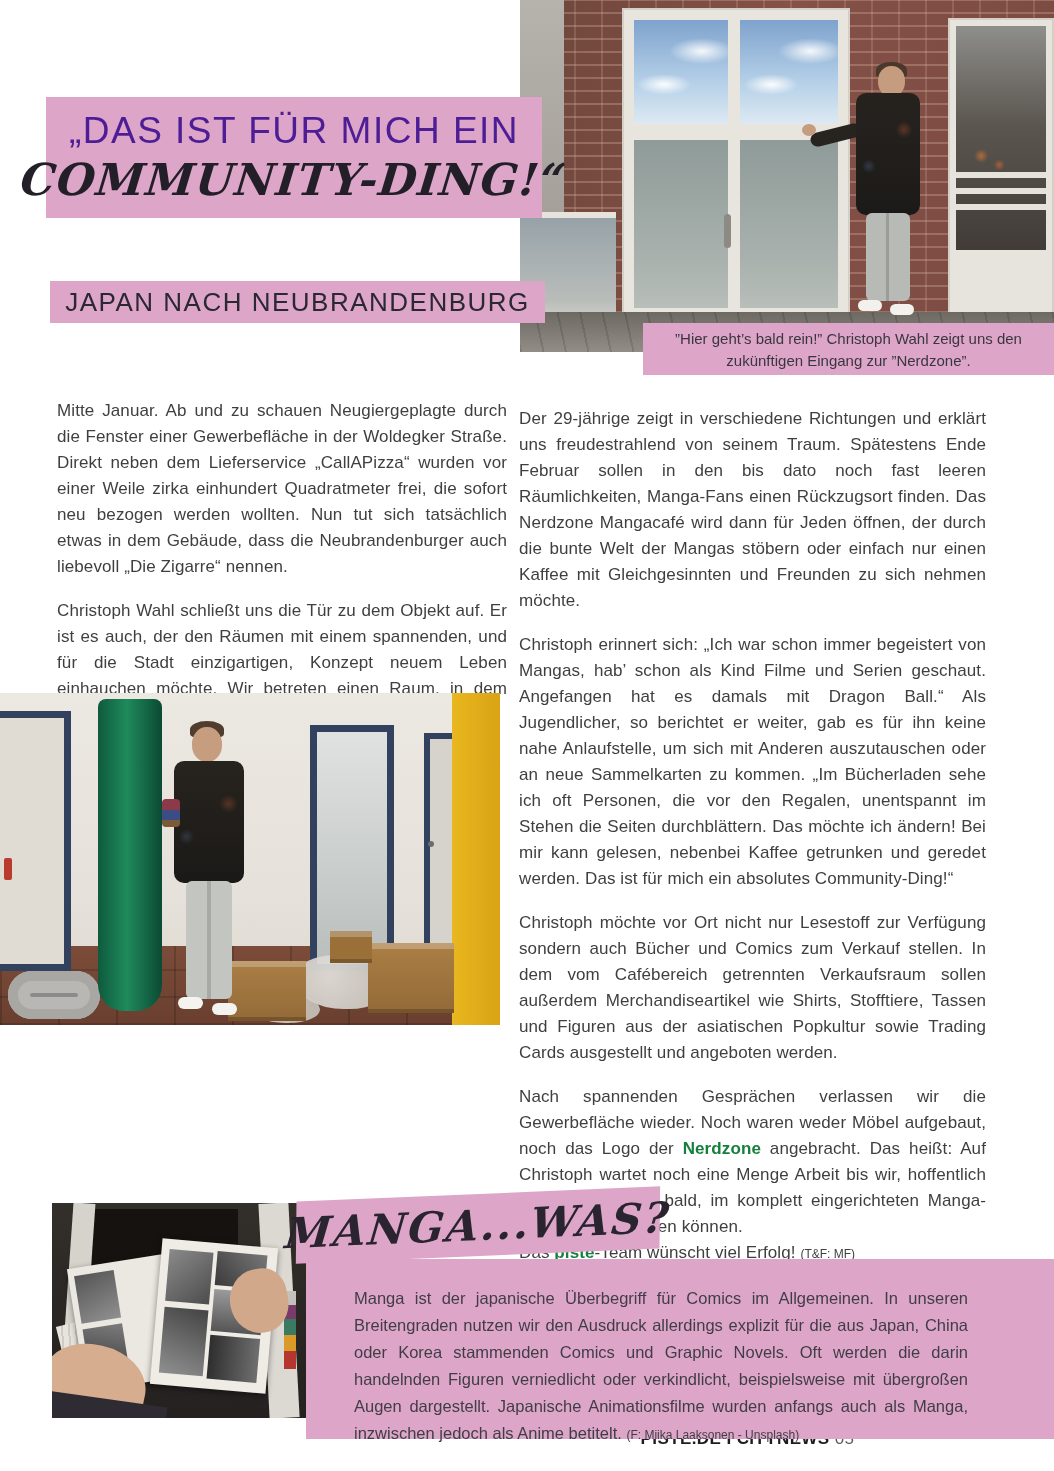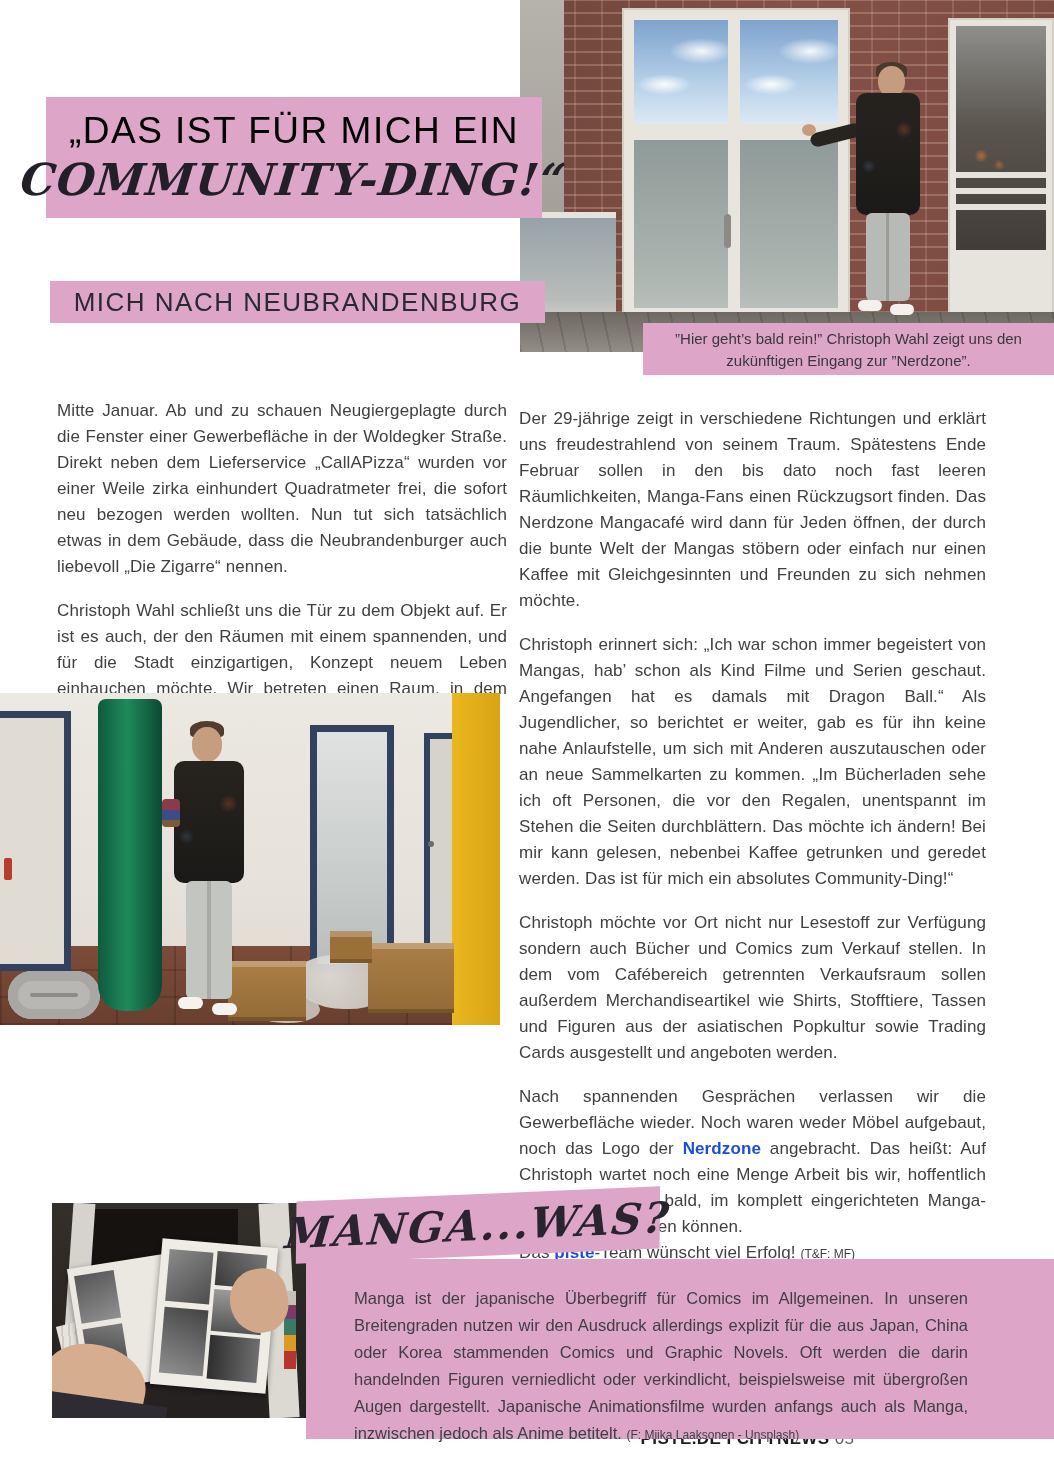--- a/index.html
+++ b/index.html
@@ -55,21 +55,21 @@
   .hp-arm{position:absolute;left:-32px;top:62px;width:52px;height:14px;background:#27241f;border-radius:8px;transform:rotate(-14deg);}
   .hp-hand{position:absolute;left:-40px;top:58px;width:14px;height:12px;background:#c69c7e;border-radius:50%;}
   .hp-legs{position:absolute;left:24px;top:147px;width:44px;height:88px;
       background:linear-gradient(90deg,#b7bab5 0 20px, #9a9d98 20px 23px, #b7bab5 23px 44px);border-radius:6px;}
   .hp-shoe{position:absolute;width:24px;height:11px;background:#f2f1ee;border-radius:6px;}
   .hp-shoe.l{left:16px;top:234px;} .hp-shoe.r{left:48px;top:238px;}
 
   
   .headline-box{position:absolute;left:46px;top:97px;width:496px;height:121px;z-index:3;
       display:flex;flex-direction:column;align-items:center;justify-content:center;}
-  .headline-l1{font-size:37px;letter-spacing:1.5px;color:#000000;white-space:nowrap;}
+  .headline-l1{font-size:37px;letter-spacing:1.5px;color:#4c1d95;white-space:nowrap;}
   .headline-l2{font-family:"DejaVu Serif", serif;font-style:italic;font-weight:bold;font-size:44px;
       letter-spacing:1px;color:#231f28;transform:skewX(-6deg);margin-top:2px;white-space:nowrap;}
   .subtitle-box{position:absolute;z-index:3;display:flex;align-items:center;justify-content:center;}
   .subtitle-box.s1{left:78px;top:236px;width:434px;height:46px;}
   .subtitle-box.s2{left:50px;top:281px;width:495px;height:42px;}
   .subtitle-text{font-size:26px;letter-spacing:1.5px;color:#2b2733;white-space:nowrap;}
 
   
   .hero-caption{position:absolute;left:643px;top:323px;width:411px;height:52px;z-index:4;
       display:flex;flex-direction:column;justify-content:center;gap:1px;
@@ -77,21 +77,21 @@
 
   
   .col{position:absolute;top:398px;}
   .col-left{left:57px;width:450px;}
   .col-right{left:519px;width:467px;margin-top:8px;}
   .col p{margin:0 0 18px 0;font-size:17px;line-height:26px;text-align:justify;letter-spacing:.1px;}
   .col p:last-child{margin-bottom:0;}
   .left-continued{position:absolute;left:57px;top:1080px;width:450px;}
   .left-continued p{margin:0;font-size:17px;line-height:26px;text-align:justify;letter-spacing:.1px;}
   .fineprint{font-size:12px;letter-spacing:0;}
-  b{color:#1d4ed8;}
+  b{color:#15803d;}
 
   
   .room-photo{position:absolute;left:0;top:693px;width:500px;height:332px;overflow:hidden;z-index:1;
       background:linear-gradient(180deg,#ece8e2 0%, #e6e1da 60%, #ddd7cf 100%);}
   .rp-floor{position:absolute;left:0;top:253px;width:500px;height:79px;
       background:
         repeating-linear-gradient(90deg, rgba(0,0,0,.16) 0 2px, transparent 2px 58px),
         repeating-linear-gradient(0deg, rgba(0,0,0,.14) 0 2px, transparent 2px 27px),
         linear-gradient(180deg,#7b4c39,#6a3f2f);}
   .rp-door-left{position:absolute;left:0;top:18px;width:64px;height:246px;background:#e0dbd3;border:7px solid #31415e;border-left:none;}
@@ -193,21 +193,21 @@
       <div class="hp-shoe l"></div>
       <div class="hp-shoe r"></div>
     </div>
   </div>
 
   <div class="headline-box pink">
     <div class="headline-l1">„DAS IST FÜR MICH EIN</div>
     <div class="headline-l2">COMMUNITY-DING!“</div>
   </div>
   <div class="subtitle-box s2 pink">
-    <div class="subtitle-text">MICH NACH NEUBRANDENBURG</div>
+    <div class="subtitle-text">JAPAN NACH NEUBRANDENBURG</div>
   </div>
 
   <div class="hero-caption pink">
     <div>”Hier geht’s bald rein!” Christoph Wahl zeigt uns den</div>
     <div>zukünftigen Eingang zur ”Nerdzone”.</div>
   </div>
 
   <div class="col col-left">
     <p>Mitte Januar. Ab und zu schauen Neugiergeplagte durch die Fenster einer Gewerbefläche in der Woldegker Straße. Direkt neben dem Lieferservice „CallAPizza“ wurden vor einer Weile zirka einhundert Quadratmeter frei, die sofort neu bezogen werden wollten. Nun tut sich tatsächlich etwas in dem Gebäude, dass die Neubrandenburger auch liebevoll „Die Zigarre“ nennen.</p>
     <p>Christoph Wahl schließt uns die Tür zu dem Objekt auf. Er ist es auch, der den Räumen mit einem spannenden, und für die Stadt einzigartigen, Konzept neuem Leben einhauchen möchte. Wir betreten einen Raum, in dem Kartons liegen, die demnächst aus-</p>

